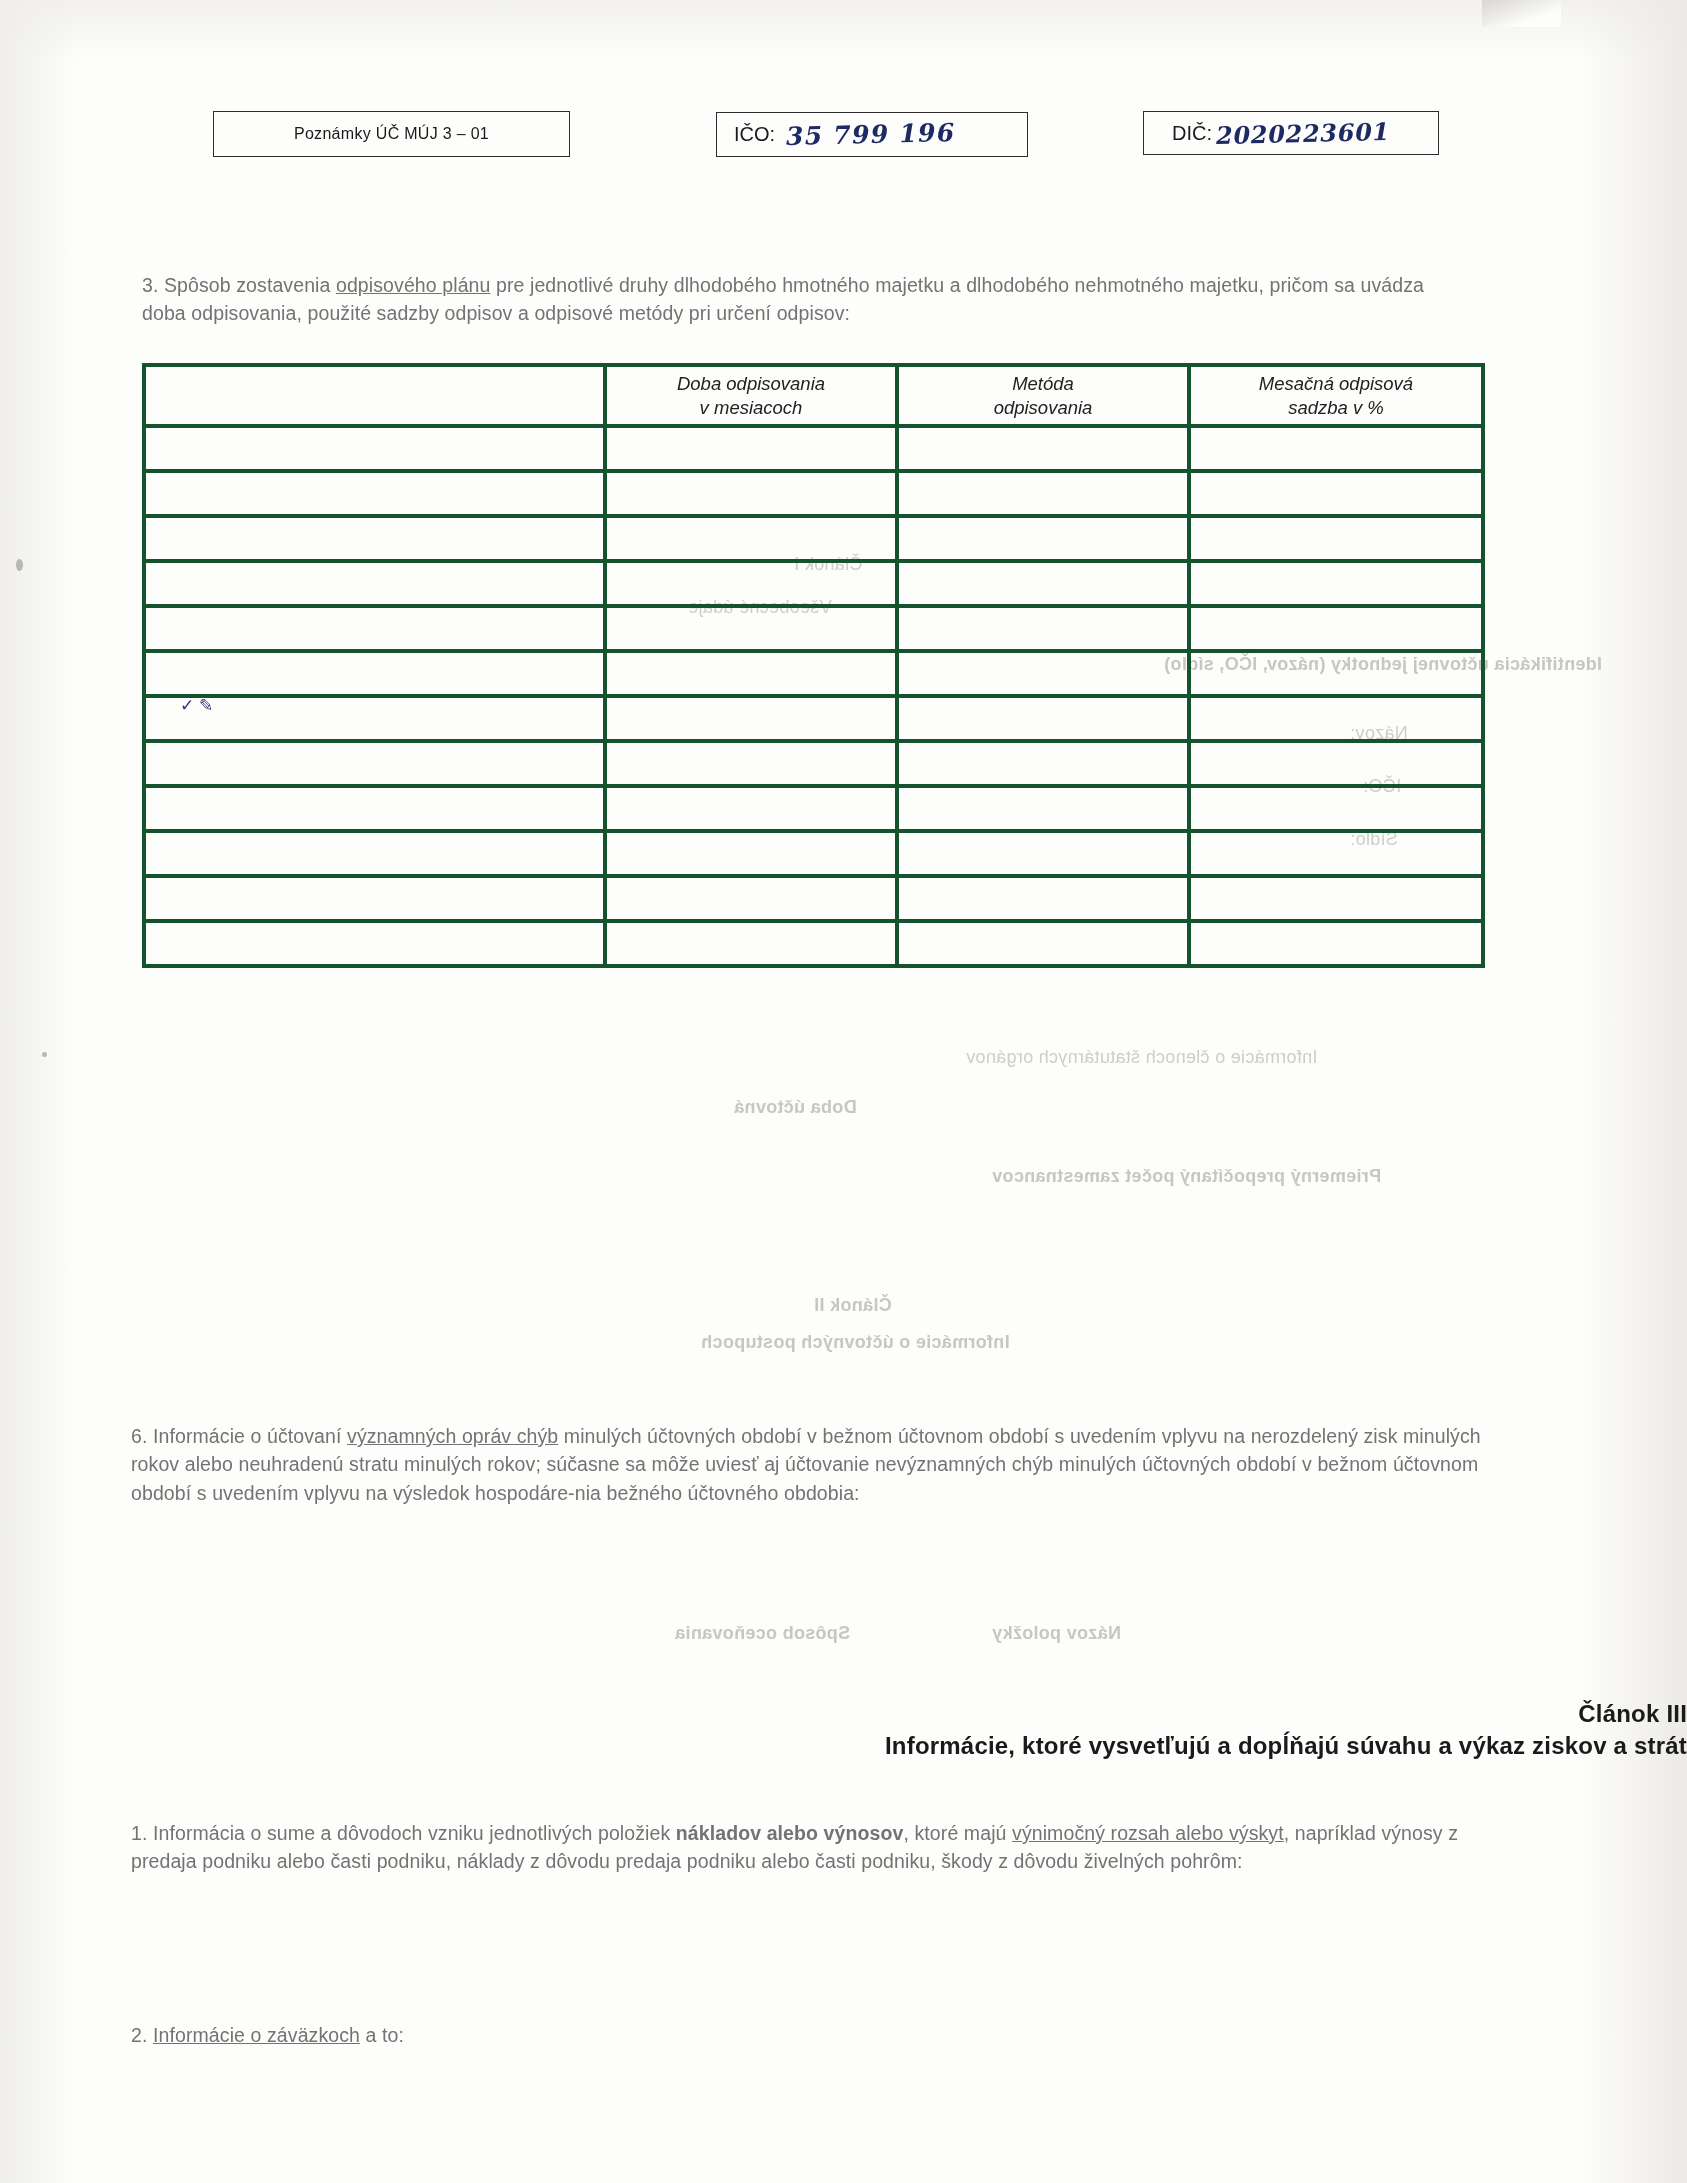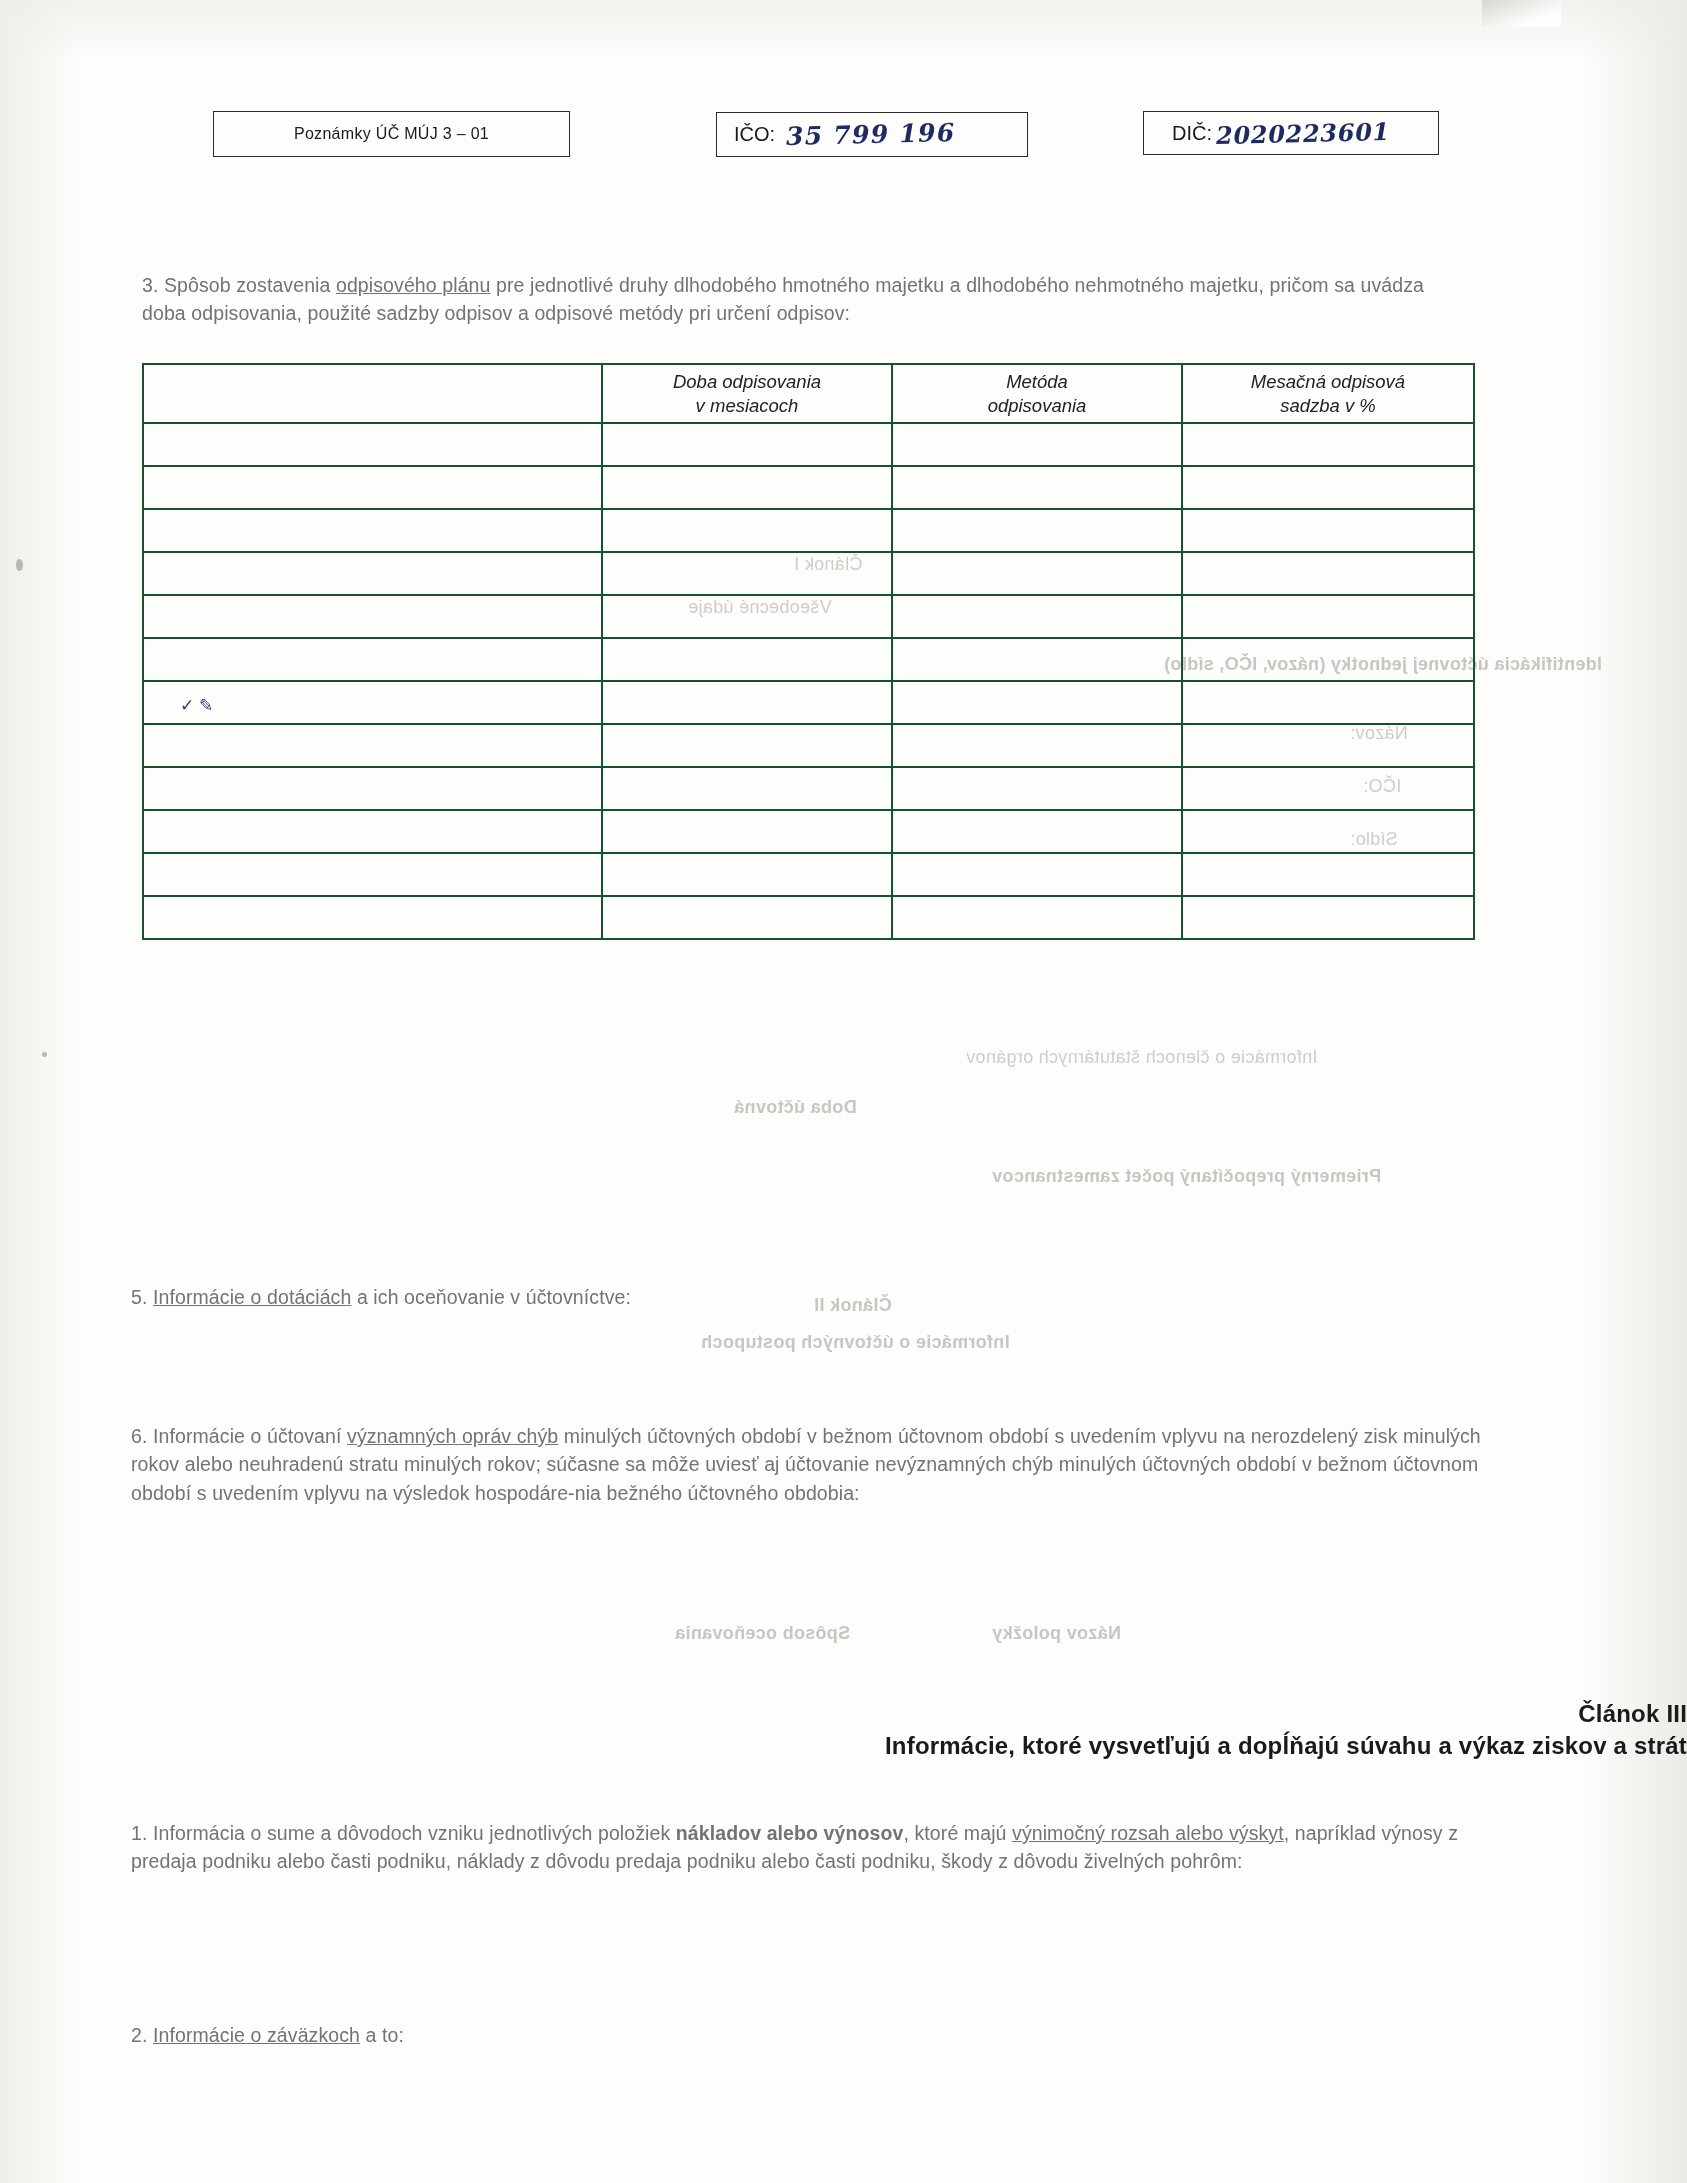--- a/index.html
+++ b/index.html
@@ -114,21 +114,21 @@
   
   .dep-table {
     position: absolute;
     left: 142px;
     top: 363px;
     width: 1323px;
     border-collapse: collapse;
     table-layout: fixed;
   }
   .dep-table td, .dep-table th {
-    border: 2px solid #14532d;
+    border: 4px solid #14532d;
     height: 41px;
     padding: 0;
   }
   .dep-table th {
     height: 57px;
     font-weight: normal;
     font-style: italic;
     font-size: 18.5px;
     line-height: 24px;
     color: #222;
@@ -308,23 +308,20 @@
       <tr>
         <td></td>
         <td></td>
         <td></td>
         <td></td>
       </tr>
     </tbody>
   </table>
 
 
-  <div class="para" style="left:131px; top:1283px; width:1343px;">
-    <span>5. </span><span class="u">Informácie o dotáciách</span><span> a ich oceňovanie v účtovníctve:</span>
-  </div>
 
   <div class="para" style="left:131px; top:1422px; width:1350px;">
     <span>6. Informácie o účtovaní </span><span class="u">významných opráv chýb</span><span> minulých účtovných období v bežnom účtovnom období s uvedením vplyvu na nerozdelený zisk minulých rokov alebo neuhradenú stratu minulých rokov; súčasne sa môže uviesť aj účtovanie nevýznamných chýb minulých účtovných období v bežnom účtovnom období s uvedením vplyvu na výsledok hospodáre-nia bežného účtovného obdobia:</span>
   </div>
 
   <div class="art-title" style="top:1700px;">Článok III</div>
   <div class="art-title" style="top:1732px;">Informácie, ktoré vysvetľujú a dopĺňajú súvahu a výkaz ziskov a strát</div>
 
   <div class="para" style="left:131px; top:1819px; width:1350px;">
     <span>1. Informácia o sume a dôvodoch vzniku jednotlivých položiek </span><span class="b">nákladov alebo výnosov</span><span>, ktoré majú </span><span class="u">výnimočný rozsah alebo výskyt</span><span>, napríklad výnosy z predaja podniku alebo časti podniku, náklady z dôvodu predaja podniku alebo časti podniku, škody z dôvodu živelných pohrôm:</span>

